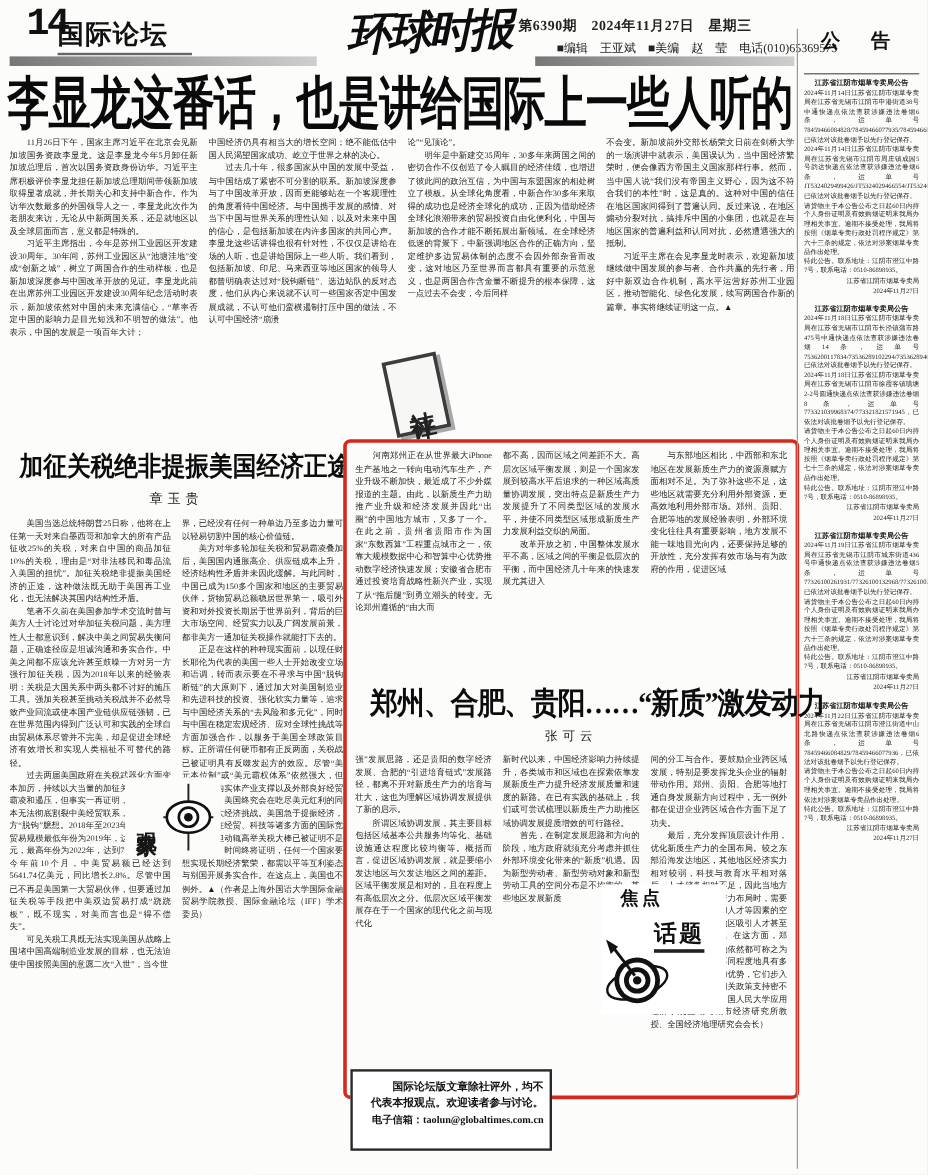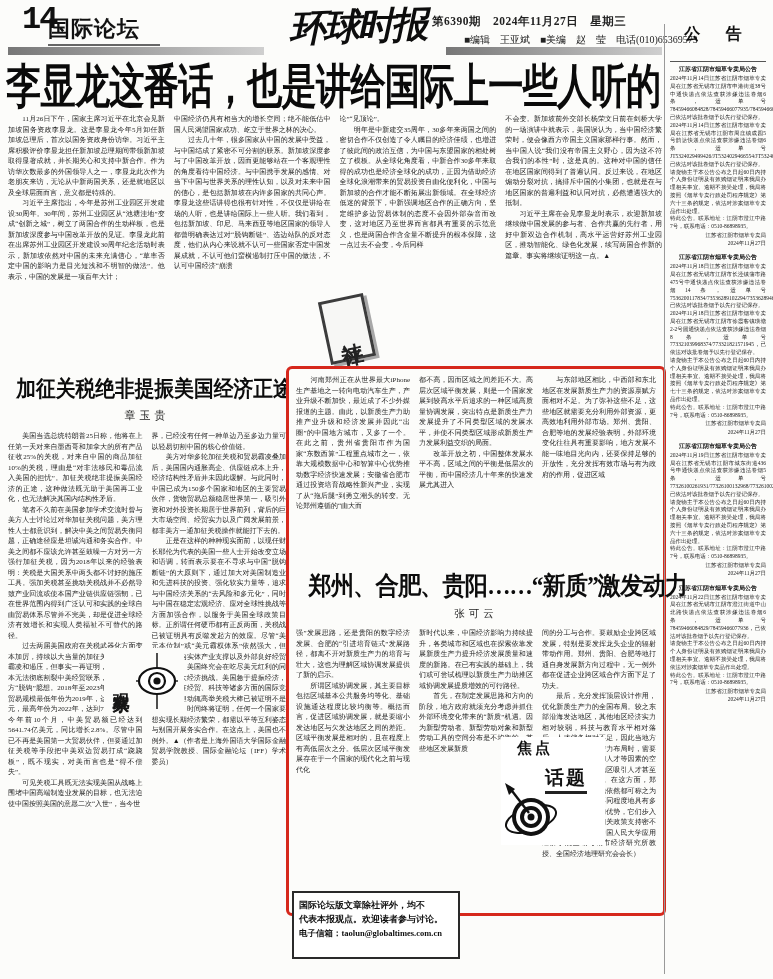--- a/index.html
+++ b/index.html
@@ -60,21 +60,21 @@
   .redbox{left:286px;top:366px;width:380px;height:550px;border:3px solid #d6281c;border-radius:6px;
           box-sizing:border-box;background:#fcfcfa;padding:6px 7px;}
   .fa-top{height:188px;}
   .fa-title{margin-top:6px;text-align:center;font-size:25px;font-weight:900;white-space:nowrap;
           transform:scale(.93,1);transform-origin:center top;color:#0c0c0c;letter-spacing:-1px;}
   .fa-byline{text-align:center;font-size:10.5px;letter-spacing:4px;color:#222;margin:5px 0 7px;}
   .fa-bottom{height:330px;}
   .fstamp{left:212px;top:368px;}
   
   .footer-box{left:3px;top:522px;width:168px;height:68px;border:2px solid #2a2a2a;background:#fff;
-          padding:6px 5px;box-sizing:border-box;text-align:left;}
+          padding:6px 5px;box-sizing:border-box;text-align:right;}
   .footer-box .l{font-size:9px;font-weight:700;line-height:1.55;color:#111;display:block;}
   .footer-box .l3{font-size:8.5px;}
   
   .notices{left:664px;top:24px;width:102px;height:950px;border-left:1px solid #999;
            padding-left:5px;box-sizing:border-box;}
   .no-title{text-align:center;font-size:16px;font-weight:900;letter-spacing:10px;color:#111;
            border-bottom:1.5px solid #555;padding-bottom:16px;margin-bottom:3px;
            font-family:"DejaVu Sans","Liberation Sans",sans-serif;}
   .nblock{margin-bottom:6px;}
   .nb-h{font-size:6px;font-weight:900;text-align:center;color:#111;margin-bottom:1px;}

